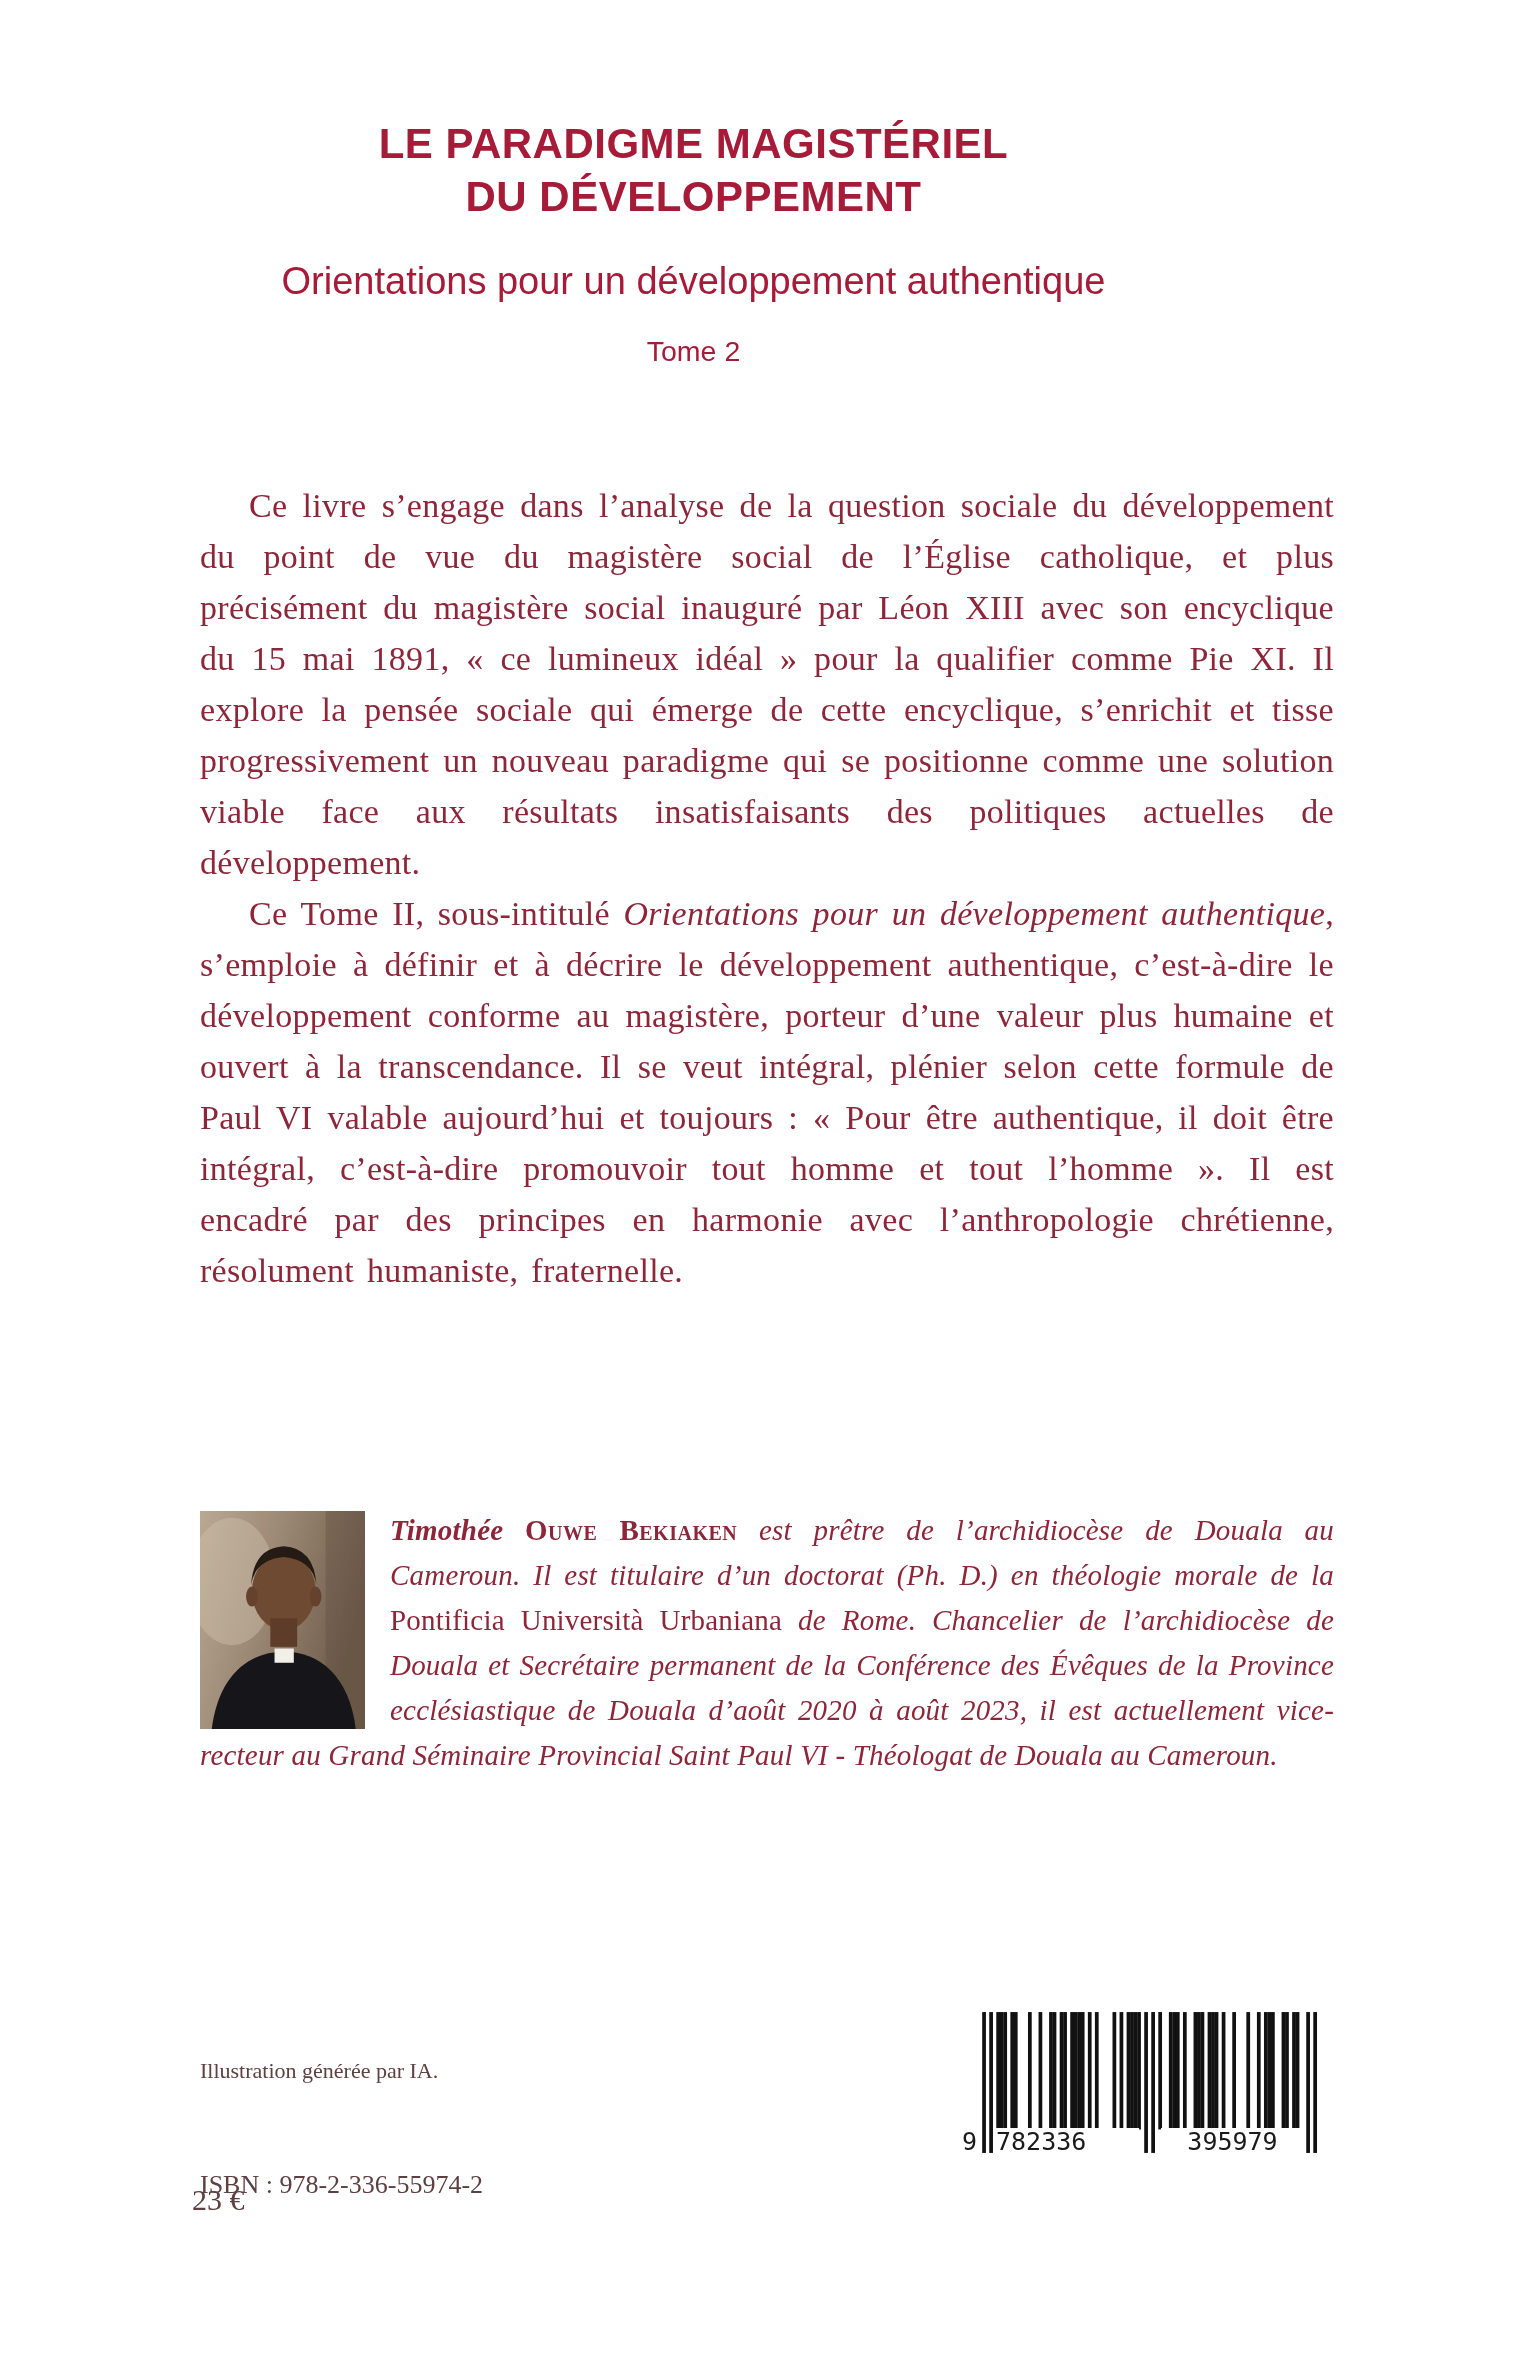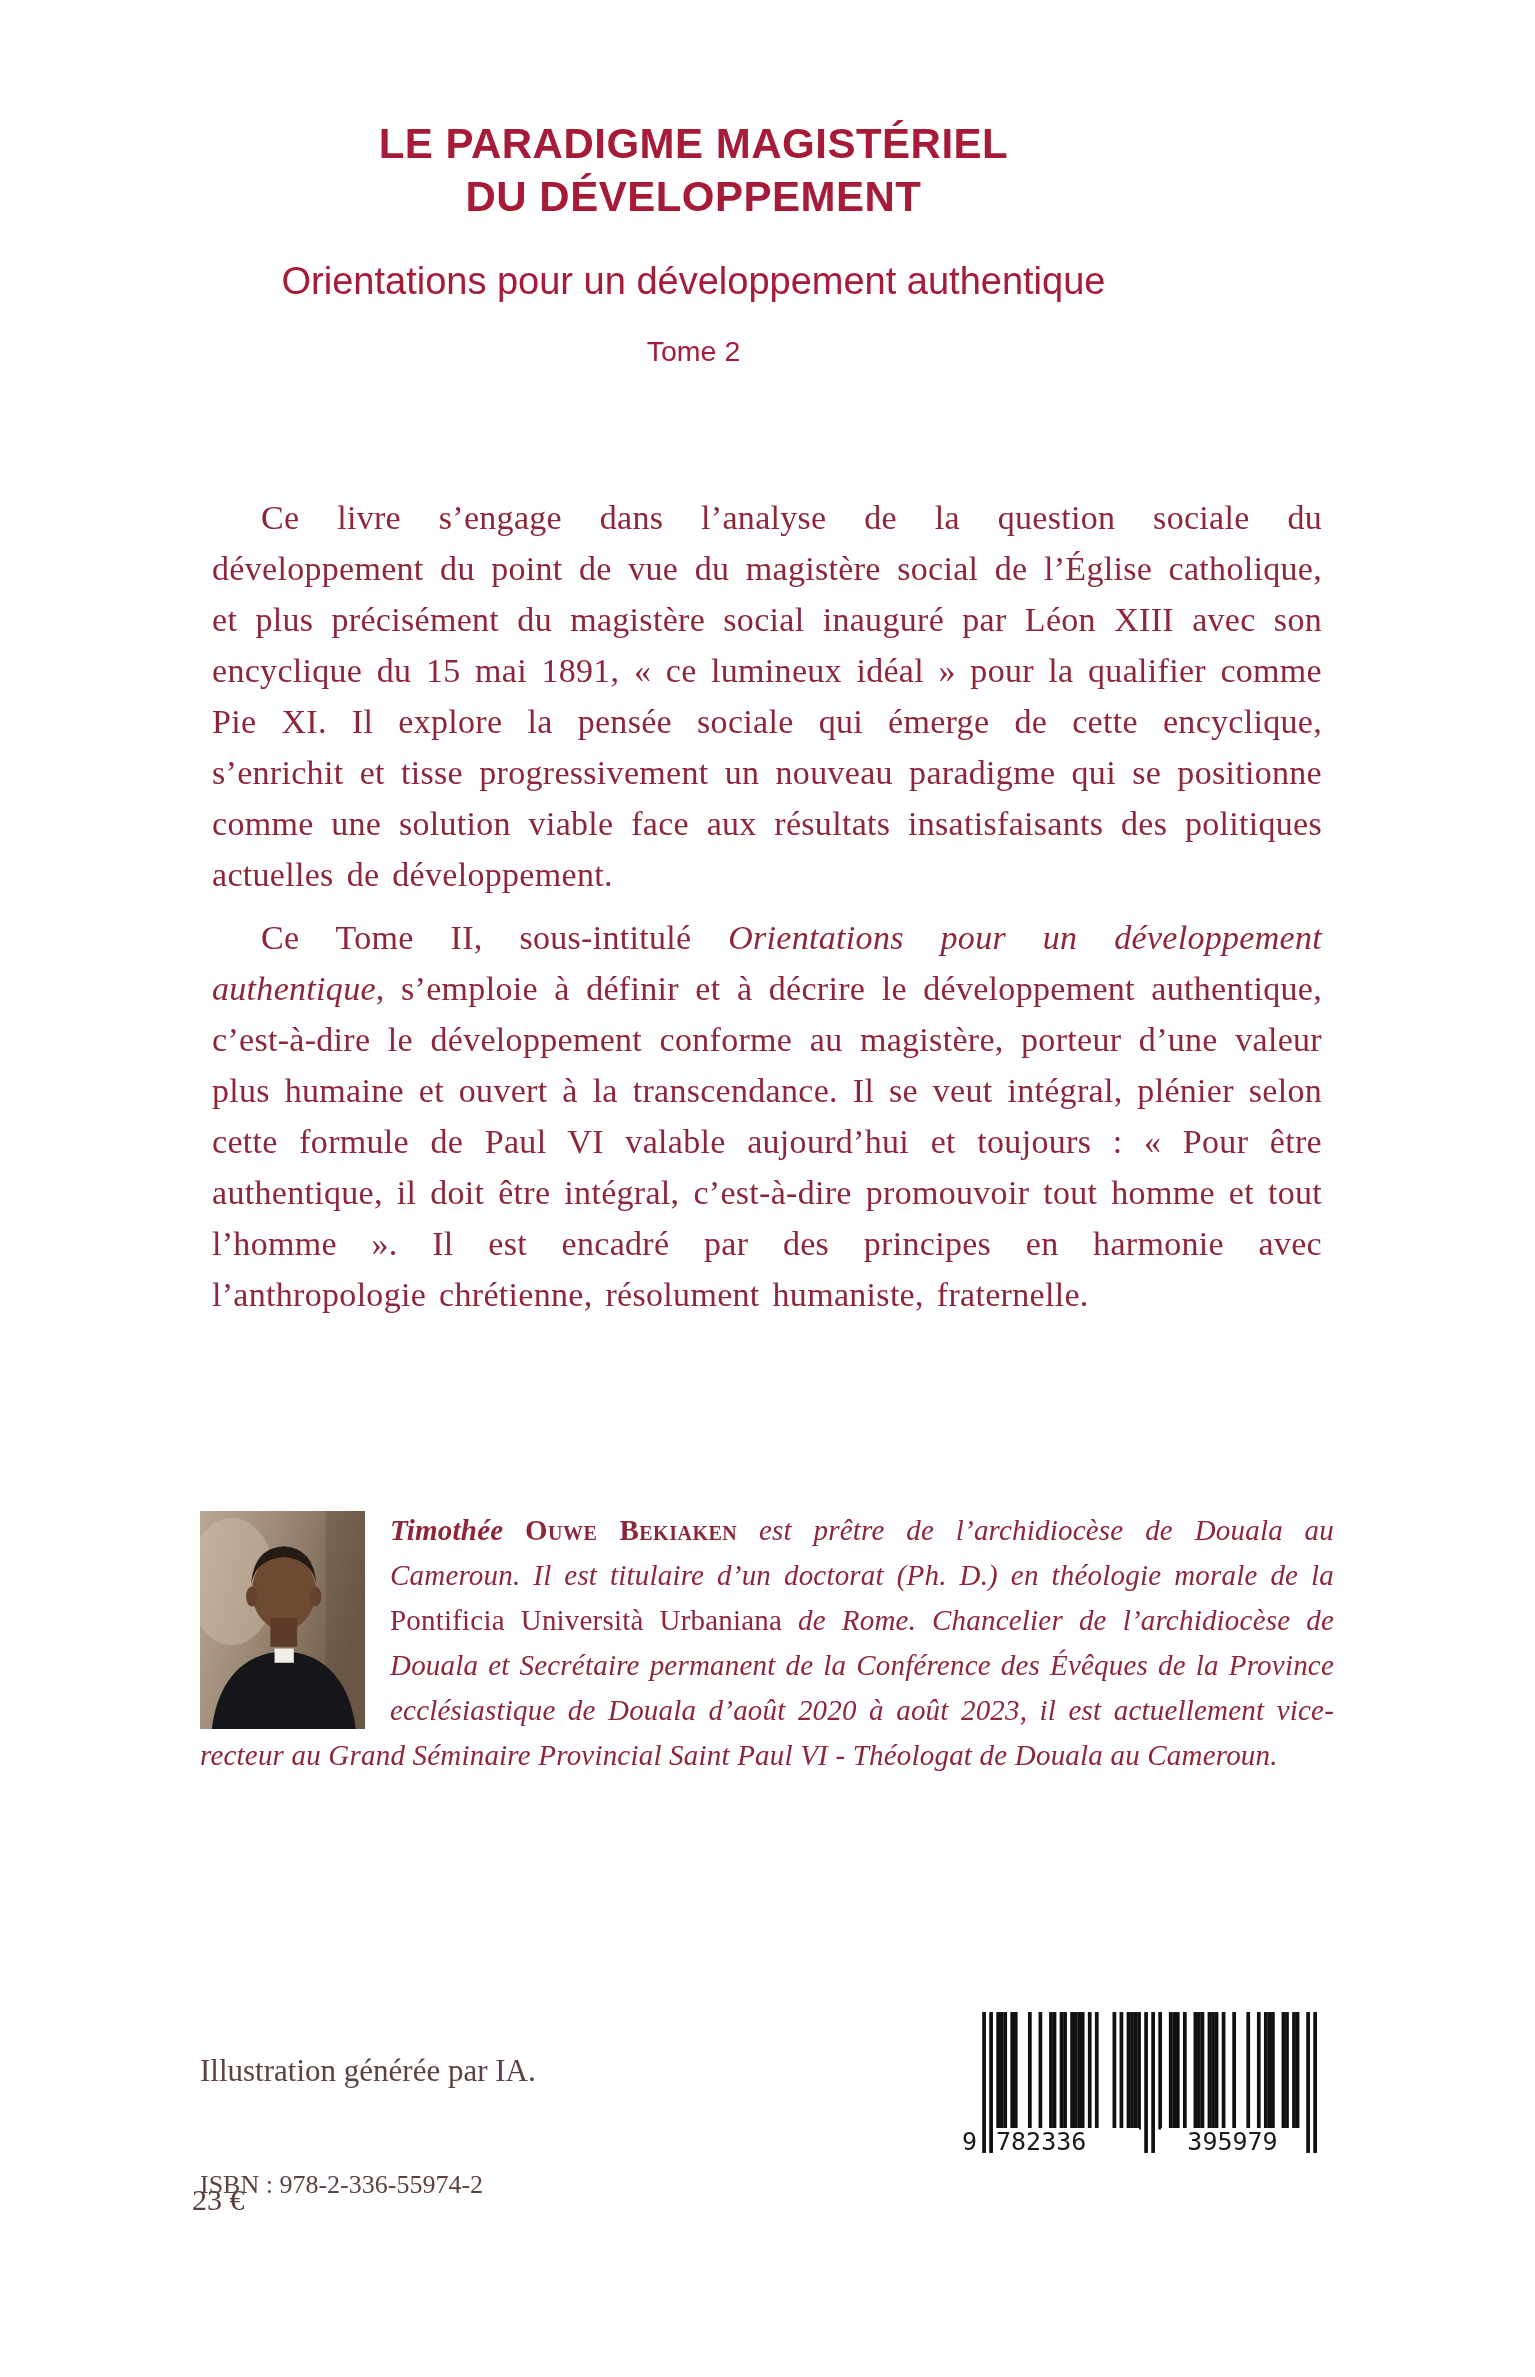--- a/index.html
+++ b/index.html
@@ -40,21 +40,21 @@
 
   
   .synopsis{
     position:absolute;top:480px;left:200px;width:1134px;
     color:#8e2639;
     font-size:34px;line-height:51px;
     text-align:justify;
     letter-spacing:0.3px;
     word-spacing:4.2px;
   }
-  .synopsis p{margin:12px;text-indent:49px;}
+  .synopsis p{margin:0;text-indent:49px;}
 
   .seg-r{font-style:normal;}
   .seg-i{font-style:italic;}
   .seg-bi{font-style:italic;font-weight:700;}
   .seg-bsc{font-style:normal;font-weight:700;font-variant:small-caps;letter-spacing:0.5px;}
 
   
   .bio{
     position:absolute;top:1508px;left:200px;width:1134px;
     color:#8e2639;
@@ -66,21 +66,21 @@
     float:left;
     width:165px;height:218px;
     margin:3.4px 25px 0 0;
     overflow:hidden;
   }
   .author-photo svg{display:block;width:100%;height:100%;}
 
   
   .illustration-note{
     position:absolute;top:2055px;left:200px;
-    color:#5d4040;font-size:31px;line-height:32px;
+    color:#5d4040;font-size:22px;line-height:32px;
   }
   .isbn-text{
     position:absolute;top:2132px;left:200px;
     color:#5d4040;font-size:26px;line-height:34px;margin-top:36px;
   }
   .price-text{
     position:absolute;top:2181px;left:184px;
     color:#5d4040;font-size:30px;line-height:37px;margin-left:8px;
   }
 

